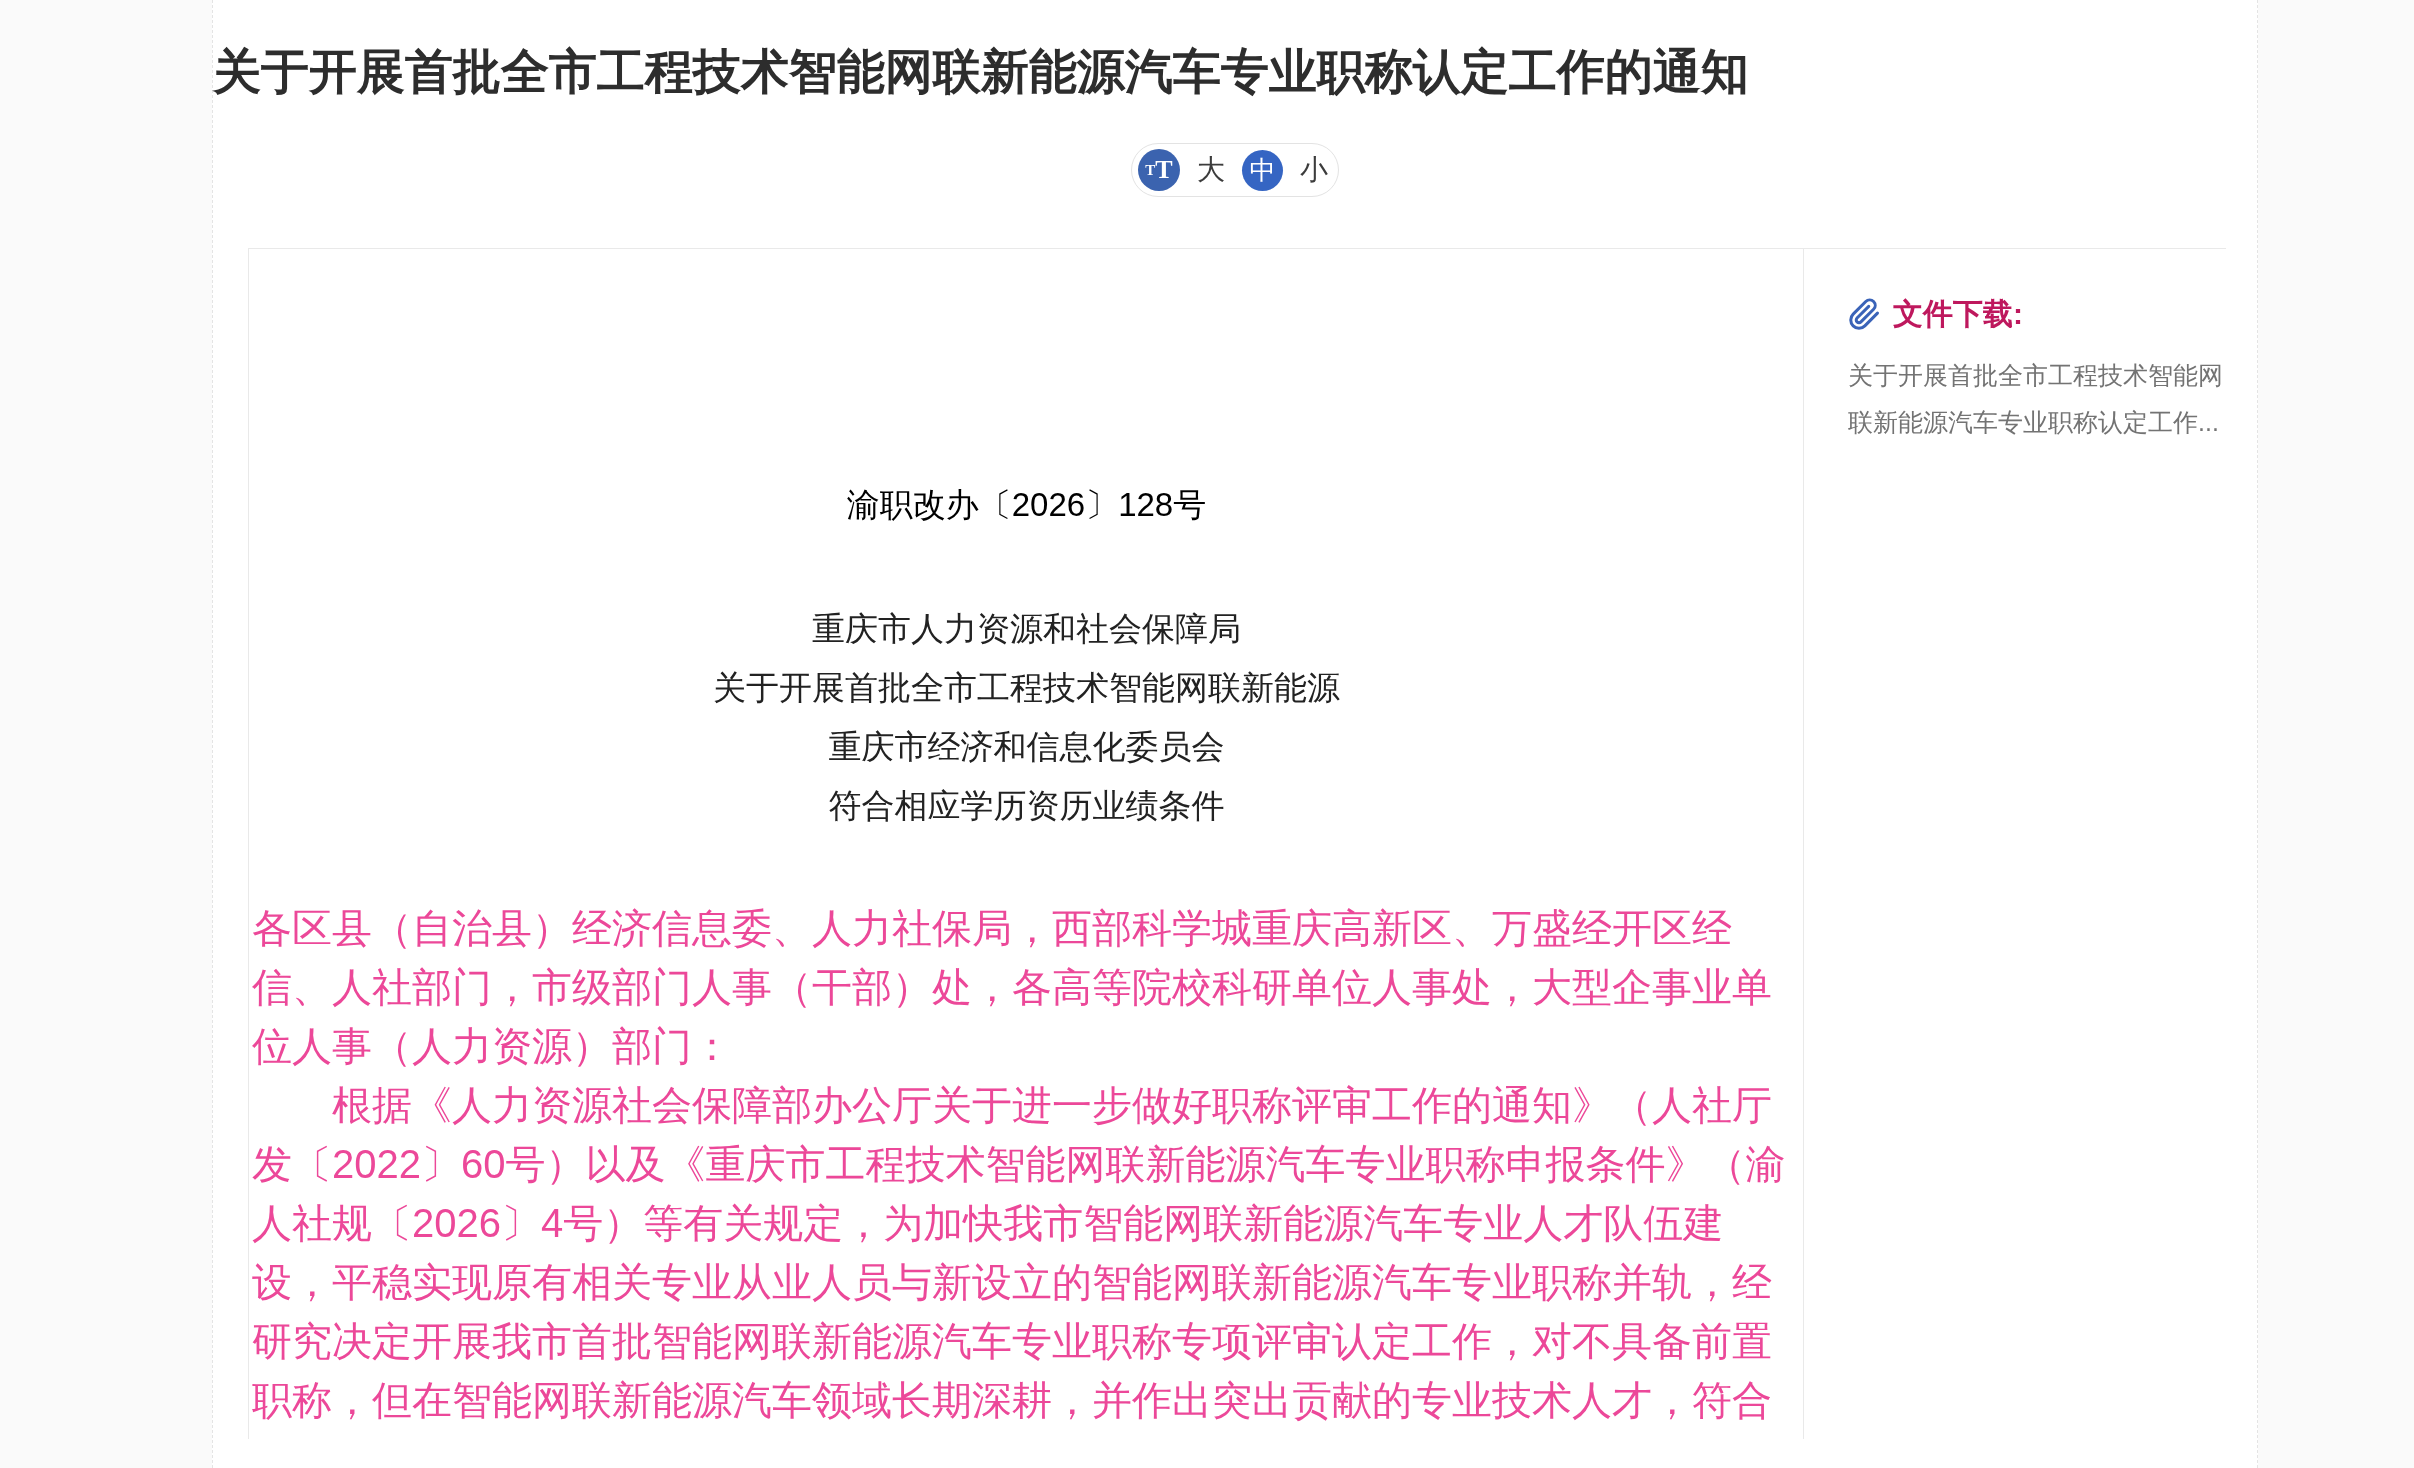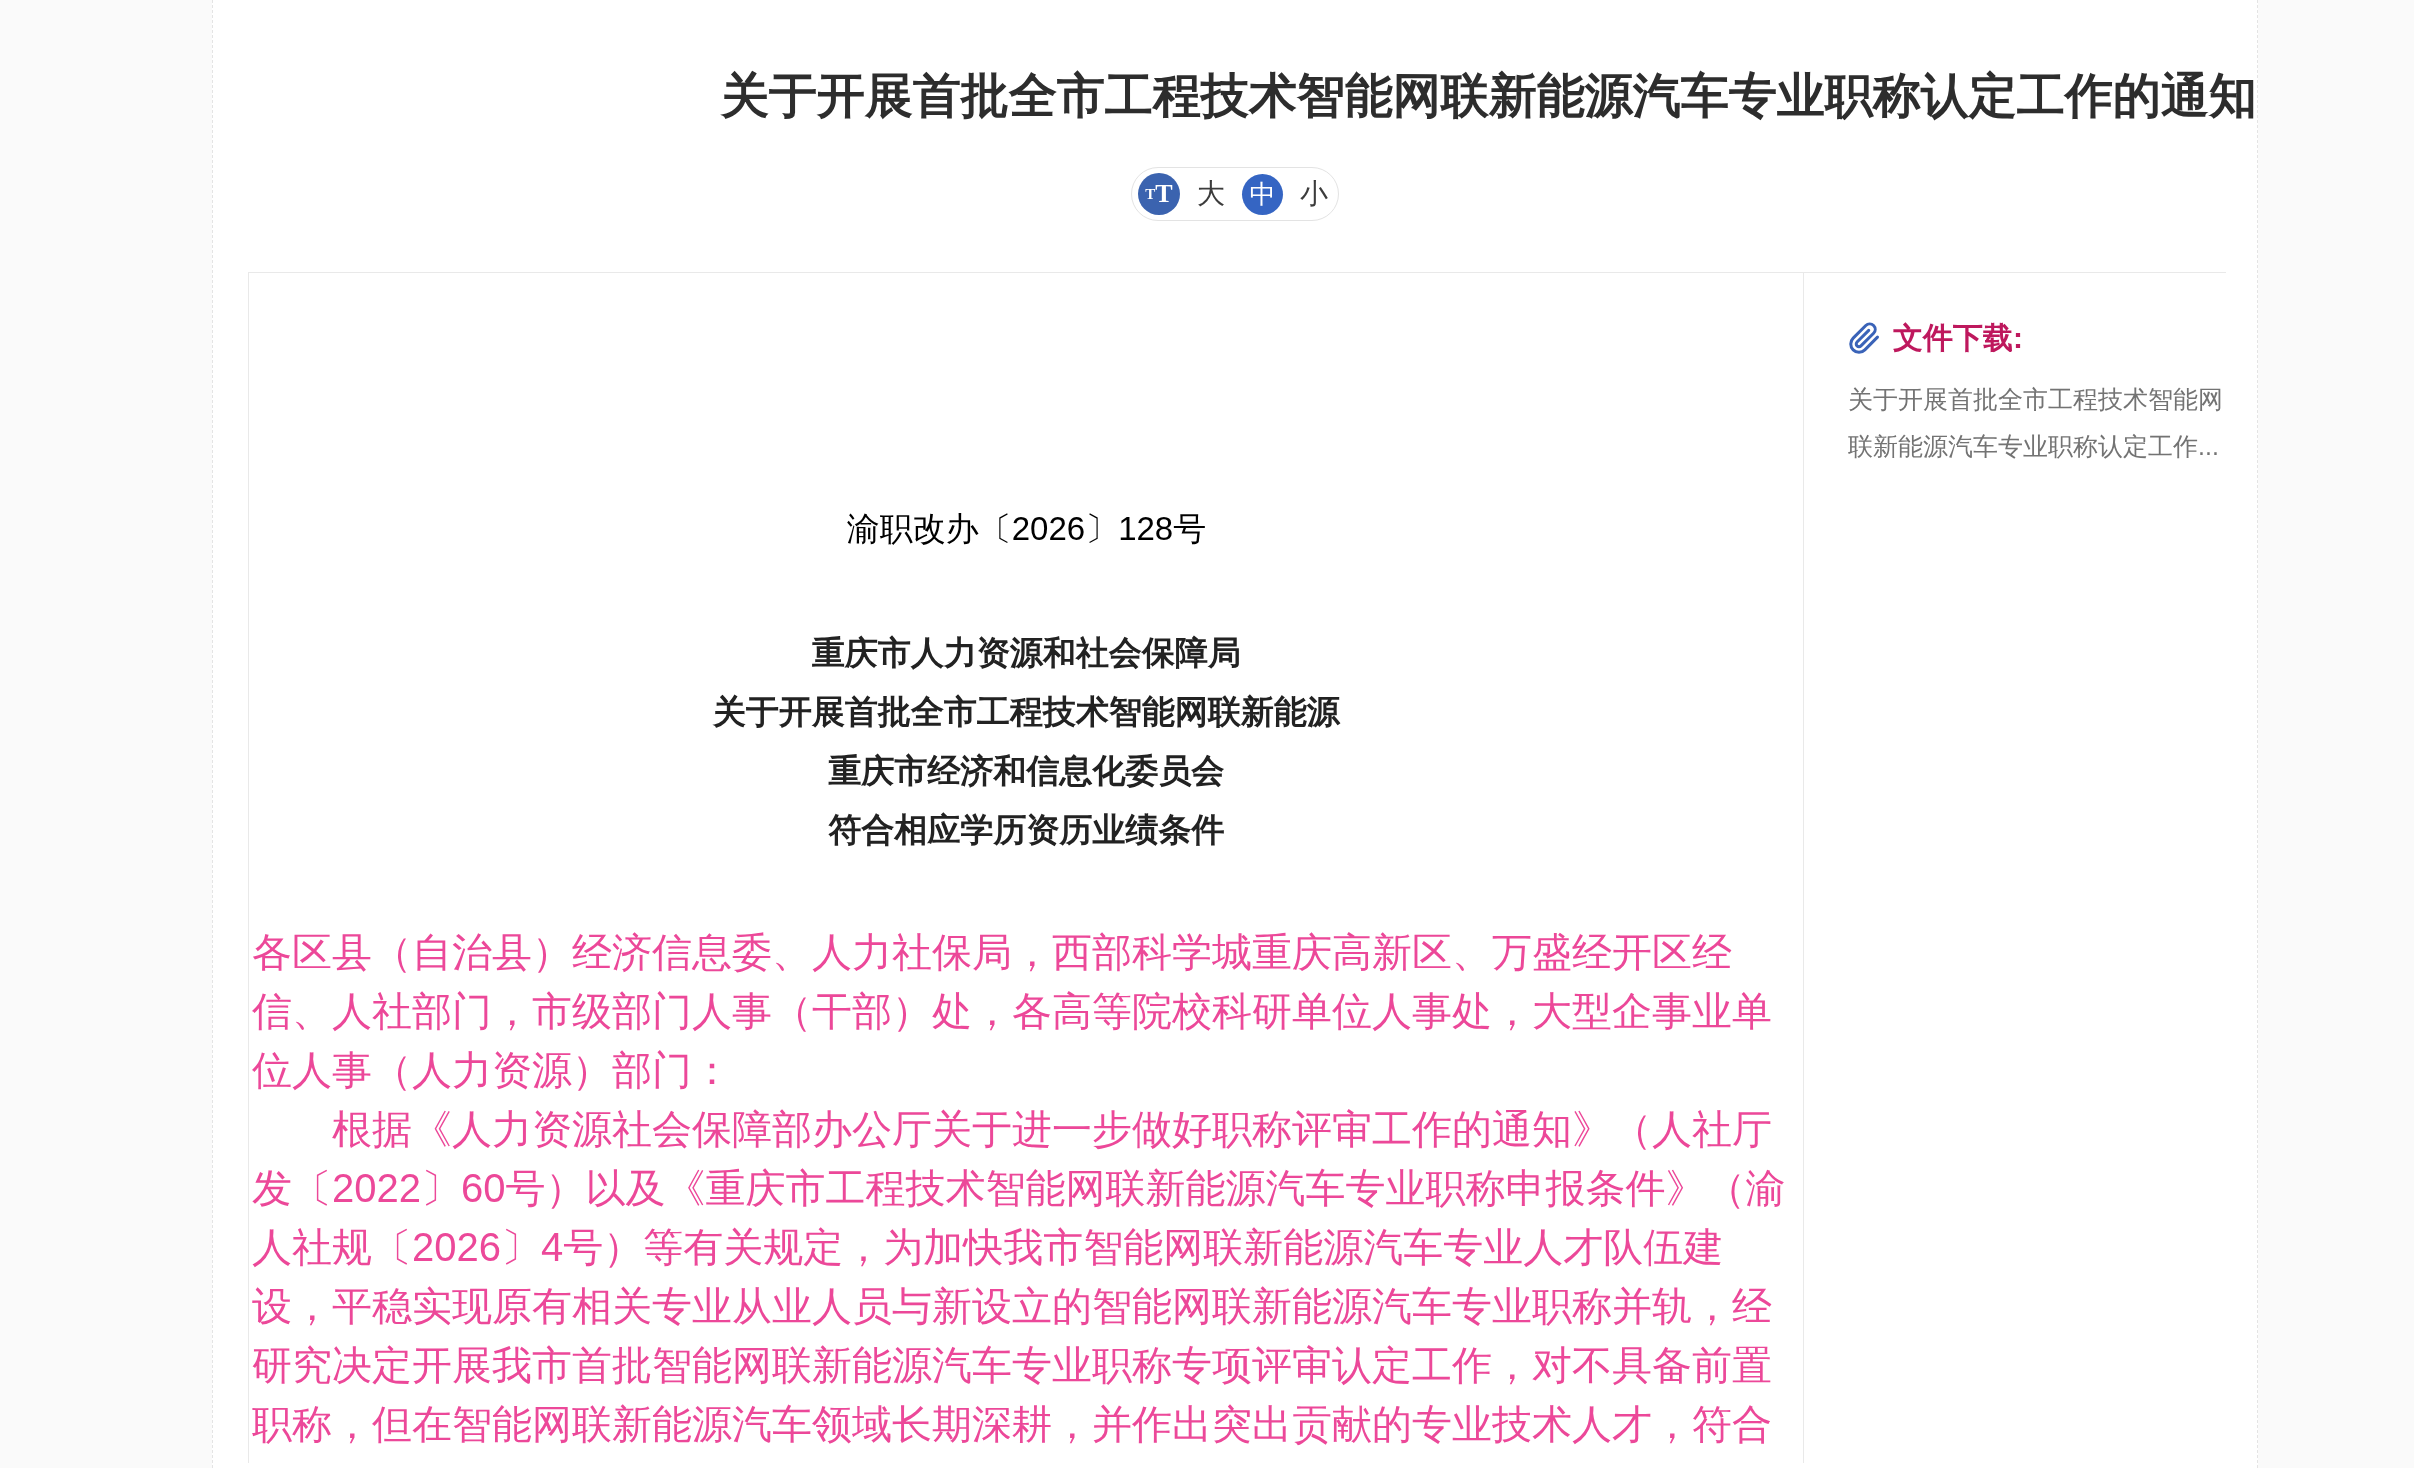--- a/index.html
+++ b/index.html
@@ -9,22 +9,22 @@
     font-family:"Liberation Sans","DejaVu Sans",sans-serif;
   }
   .card {
     position:absolute; left:212px; top:0;
     width:2046px; height:1468px;
     background:#ffffff;
     border-left:1px dashed #e4e4e4;
     border-right:1px dashed #e4e4e4;
   }
   .page-title {
-    margin-top:66px;
-    text-align:right;
+    margin-top:42px;
+    text-align:left;
     font-size:48px; line-height:60px;
     font-weight:700; color:#2d2d2d;
     letter-spacing:0;
   }
   
   .size-pill {
     margin:41px auto 0;
     width:max-content;
     height:54px;
     border:1px solid #e3e3e3;
@@ -69,21 +69,21 @@
   .doc-number {
     margin-top:226px;
     text-align:center;
     font-size:33px; line-height:59px;
     color:#000000;
   }
   .doc-headings {
     margin-top:65px;
     text-align:center;
     font-size:33px; line-height:59px;
-    font-weight:700; color:#222222;
+    font-weight:400; color:#222222;
   }
   .doc-body {
     margin-top:64px;
     font-size:40px; line-height:59px;
     color:#ec4899;
   }
   .doc-body p { margin:0; }
   .doc-body p.indent { text-indent:2em; }
   
   .side-col {

